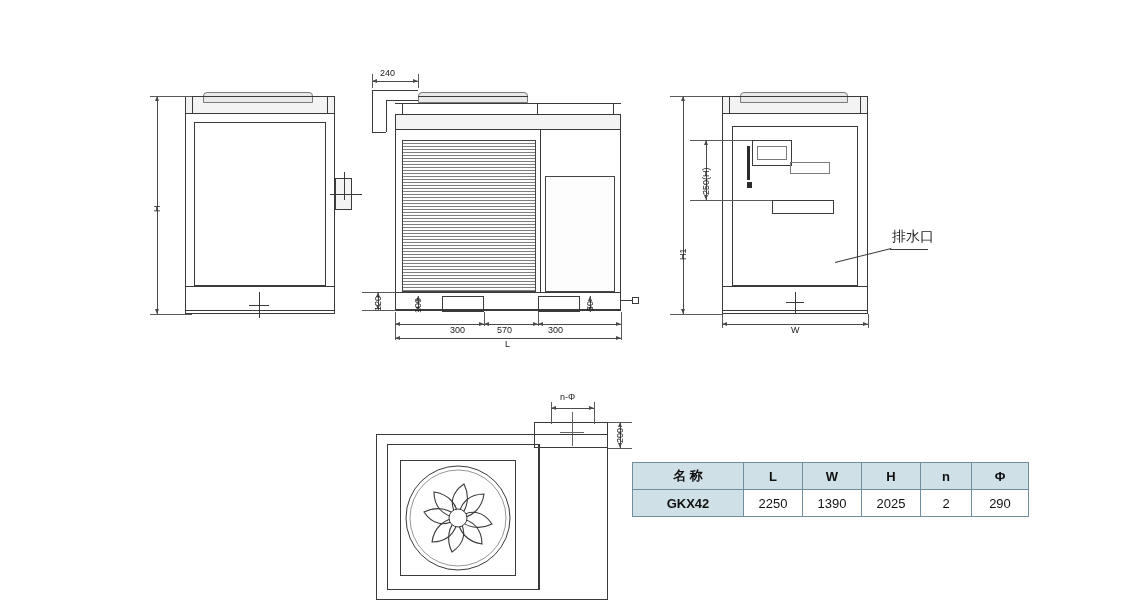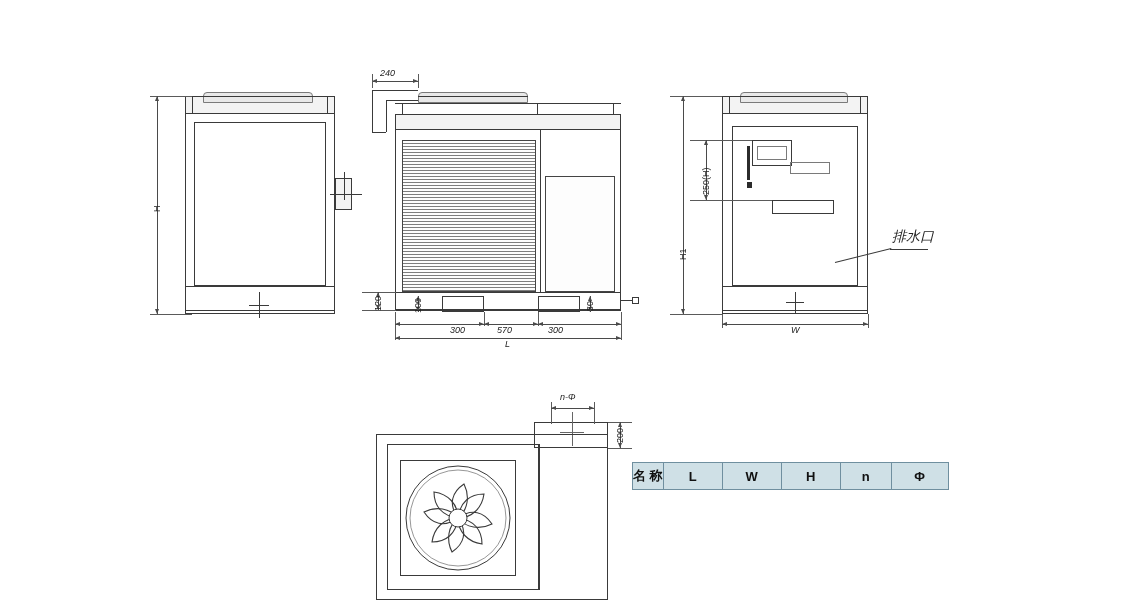--- a/index.html
+++ b/index.html
@@ -14,21 +14,21 @@
   .title-row{position:absolute;left:44px;top:16px;display:flex;align-items:center;}
   .bullet{width:6px;height:6px;border-radius:50%;background:#1b3c6e;margin-right:8px;}
   .title-text{font-size:13px;font-weight:bold;color:#1b3c6e;letter-spacing:0.2px;white-space:nowrap;}
 
   
   .ln{position:absolute;background:#3a3a3a;}
   .h1{height:1px;}
   .v1{width:1px;}
   .thin{background:#5a5a5a;}
   .dim{background:#4a4a4a;}
-  .lbl{position:absolute;font-size:9px;color:#222;white-space:nowrap;font-style:italic;}
+  .lbl{position:absolute;font-size:9px;color:#222;white-space:nowrap;}
   .lbl-v{position:absolute;font-size:9px;color:#222;white-space:nowrap;transform:rotate(-90deg);transform-origin:left top;}
   .box{position:absolute;border:1px solid #3a3a3a;box-sizing:border-box;}
   .boxl{position:absolute;border:1px solid #7a7a7a;box-sizing:border-box;}
   .fill-gray{background:#e9e9e9;}
   .fill-lt{background:#f3f3f3;}
 
   
   .mesh{
     position:absolute;border:1px solid #444;box-sizing:border-box;
     background-color:#fdfdfd;
@@ -277,16 +277,24 @@
       <tr>
         <th class="name-cell">名 称</th>
         <th class="col-l">L</th>
         <th class="col-w">W</th>
         <th class="col-h">H</th>
         <th class="col-n">n</th>
         <th class="col-phi">Φ</th>
       </tr>
     </thead>
     <tbody>
+      <tr>
+        <td class="name-cell">GKX42</td>
+        <td class="val">2250</td>
+        <td class="val">1390</td>
+        <td class="val">2025</td>
+        <td class="val">2</td>
+        <td class="val">290</td>
+      </tr>
     </tbody>
   </table>
 
 </div>
 
 </body></html>

